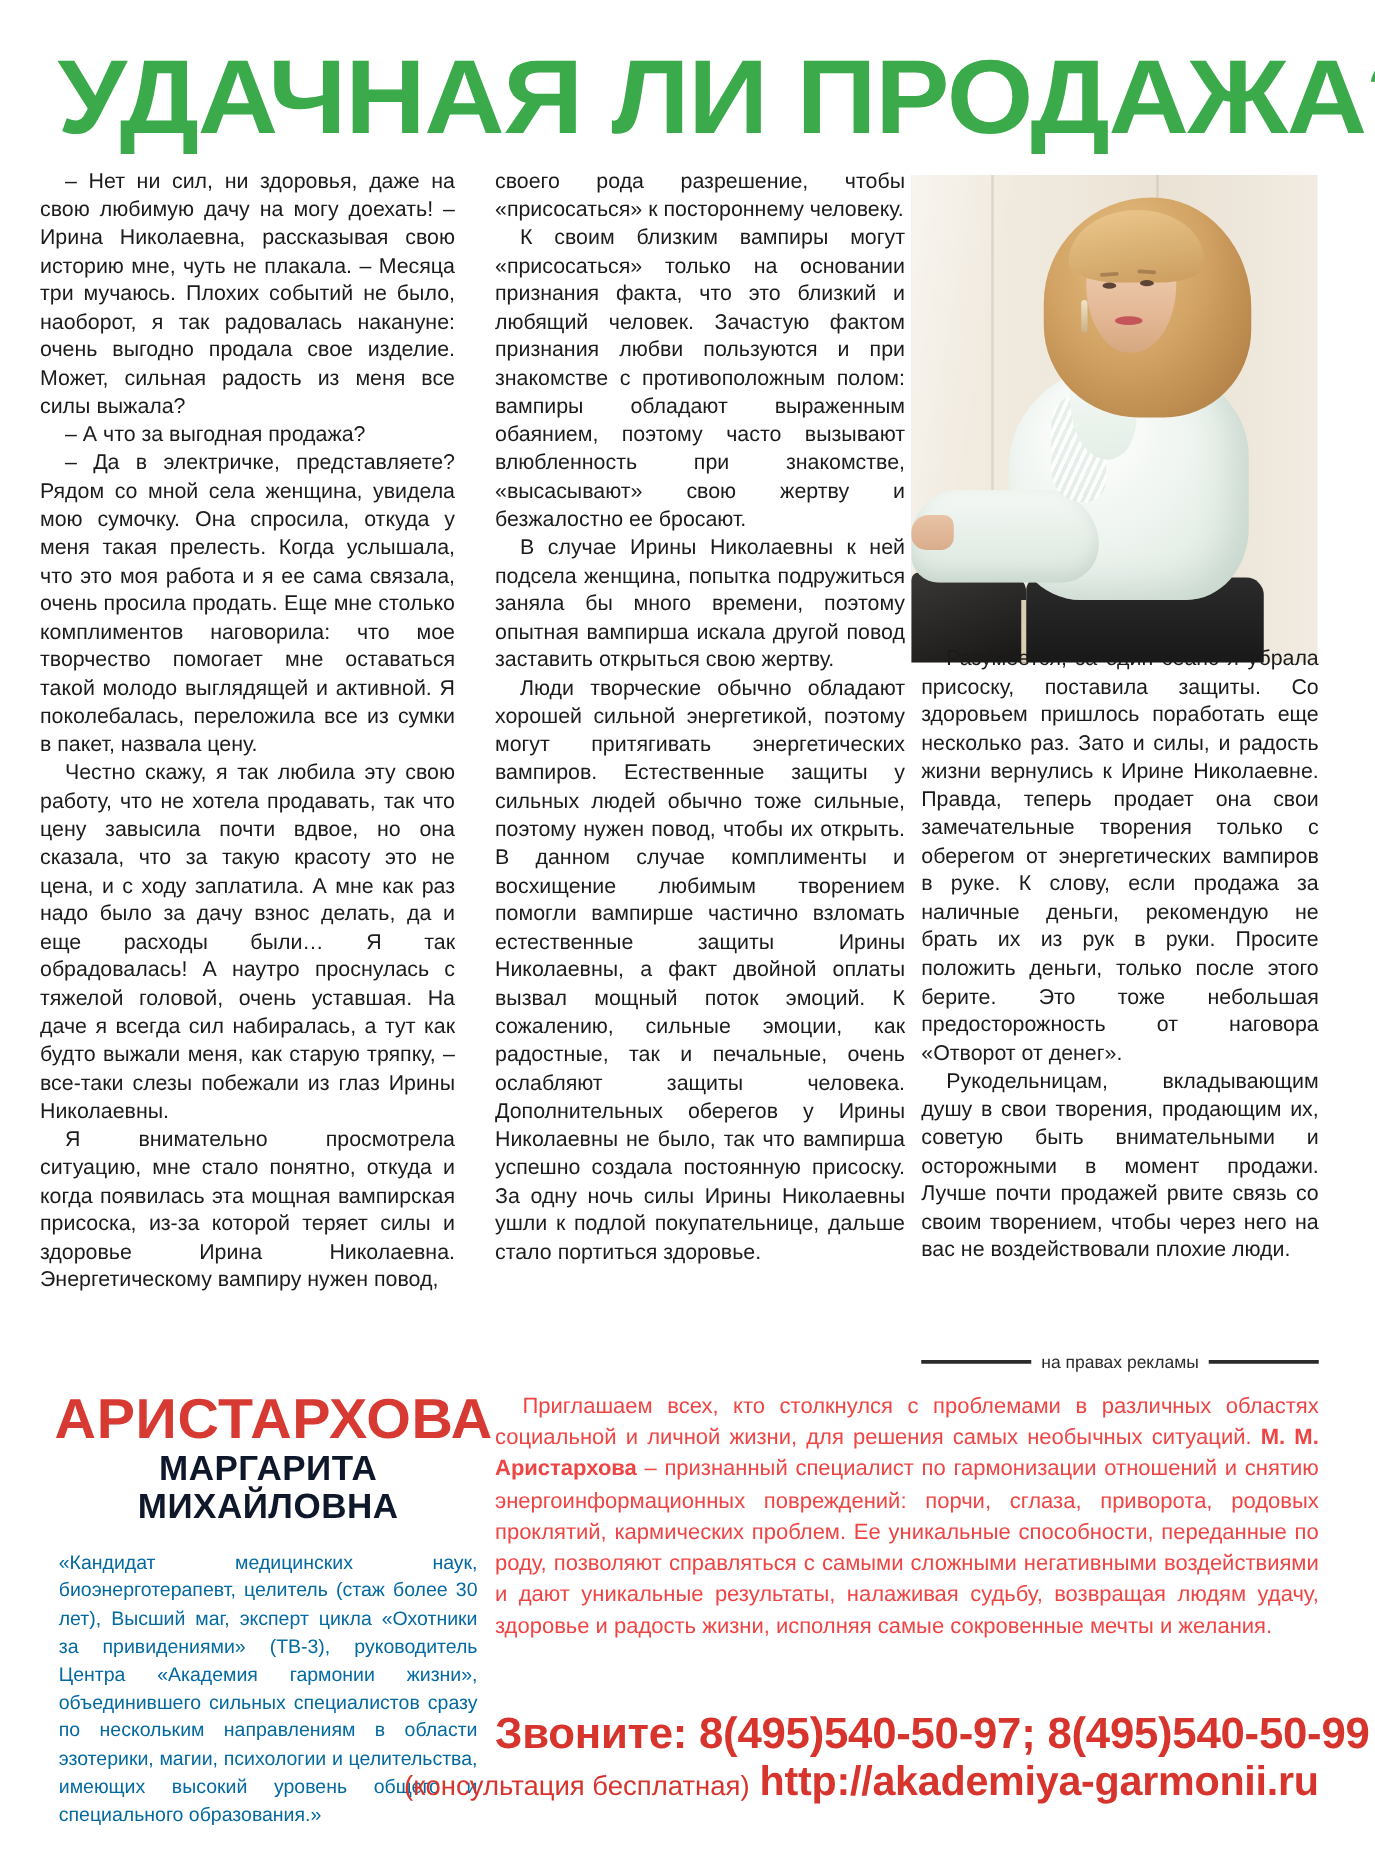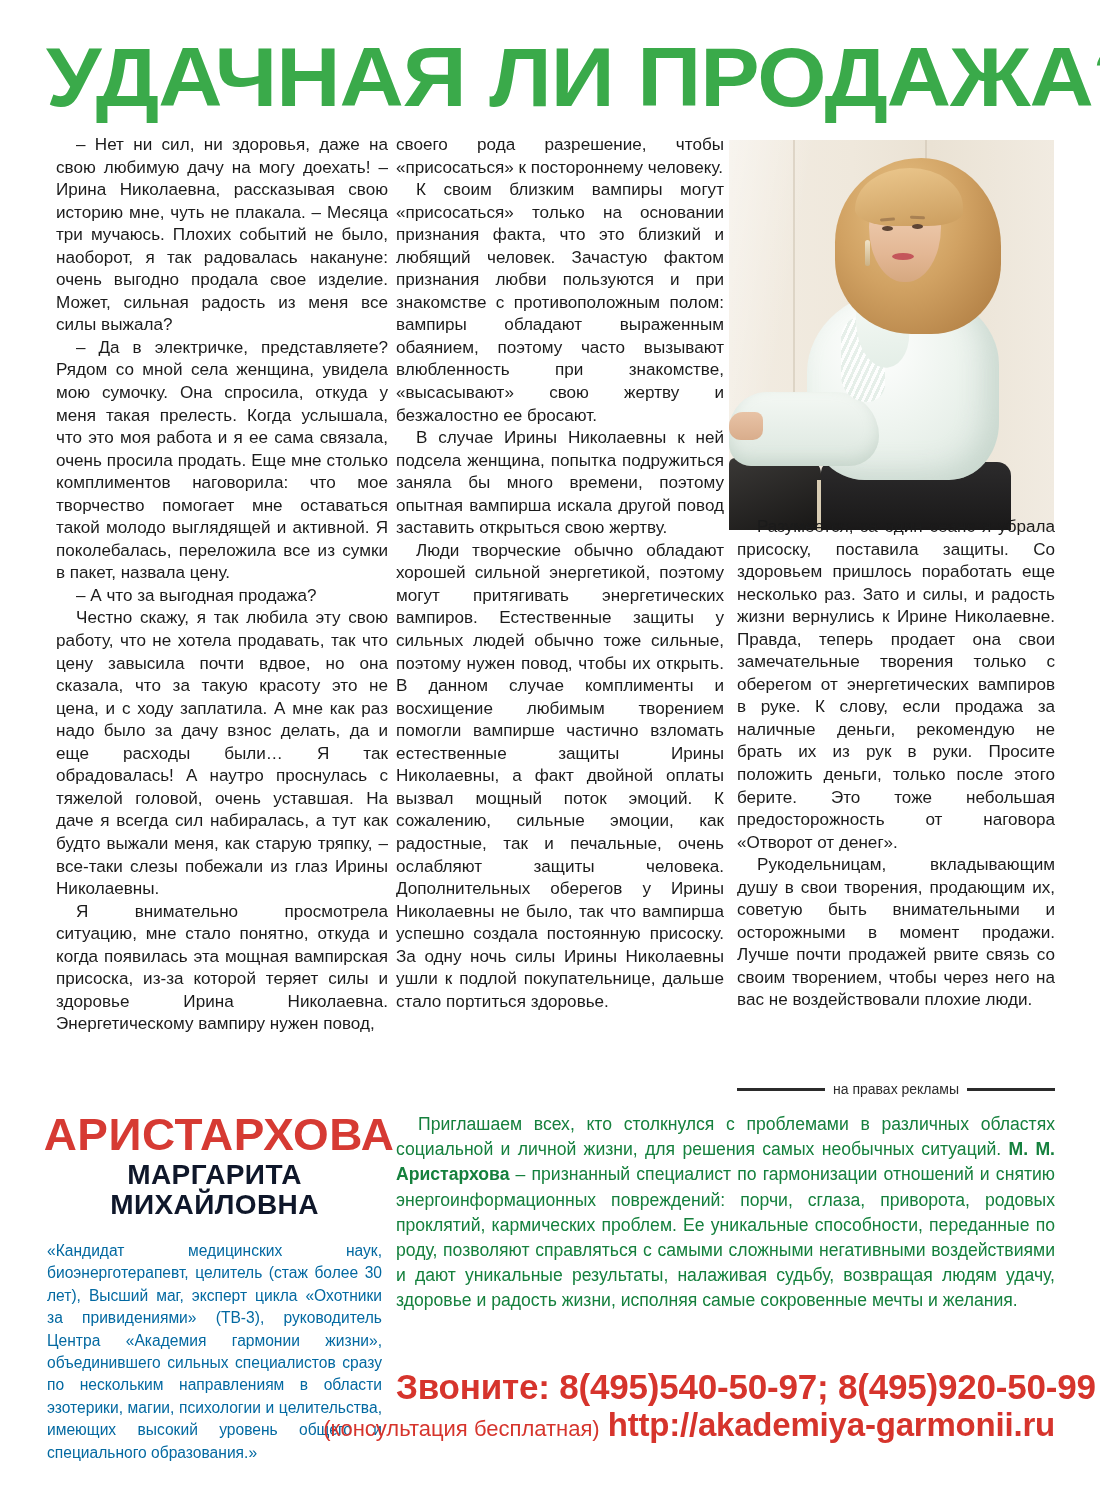--- a/index.html
+++ b/index.html
@@ -52,21 +52,21 @@
     color: #1b1b1b;
     -webkit-hyphens: none;
     hyphens: none;
   }
   .col p {
     margin: 0;
     text-indent: 20px;
   }
   .col p.noindent { text-indent: 0; }
 
-  #col1 { left: 56px;  top: 134px; width: 332px; }
+  #col1 { left: 32px;  top: 134px; width: 332px; }
   #col2 { left: 396px; top: 134px; width: 328px; }
   #col3 { left: 737px; top: 516px; width: 318px; }
 
   
   .photo {
     position: absolute;
     left: 729px;
     top: 140px;
     width: 325px;
     height: 390px;
@@ -310,21 +310,21 @@
   .ad-right {
     position: absolute;
     left: 396px;
     top: 1112px;
     width: 659px;
   }
   .ad-body {
     font-size: 17.6px;
     line-height: 25.2px;
     text-align: justify;
-    color: #15803d;
+    color: #ef4444;
   }
   .ad-body p { margin: 0; text-indent: 22px; }
   .ad-body b { font-weight: bold; }
 
   .ad-phone {
     position: absolute;
     left: 396px;
     top: 1368px;
     width: 659px;
     color: #d6342c;
@@ -364,22 +364,22 @@
 </style>
 </head>
 <body>
 
 <div class="page">
 
   <div class="headline">УДАЧНАЯ ЛИ ПРОДАЖА?</div>
 
   <div class="col" id="col1">
     <p>– Нет ни сил, ни здоровья, даже на свою любимую дачу на могу доехать! – Ирина Николаевна, рассказывая свою историю мне, чуть не плакала. – Месяца три мучаюсь. Плохих событий не было, наоборот, я так радовалась накануне: очень выгодно продала свое изделие. Может, сильная радость из меня все силы выжала?</p>
+    <p>– А что за выгодная продажа?</p>
     <p>– Да в электричке, представляете? Рядом со мной села женщина, увидела мою сумочку. Она спросила, откуда у меня такая прелесть. Когда услышала, что это моя работа и я ее сама связала, очень просила продать. Еще мне столько комплиментов наговорила: что мое творчество помогает мне оставаться такой молодо выглядящей и активной. Я поколебалась, переложила все из сумки в пакет, назвала цену.</p>
-    <p>– А что за выгодная продажа?</p>
     <p>Честно скажу, я так любила эту свою работу, что не хотела продавать, так что цену завысила почти вдвое, но она сказала, что за такую красоту это не цена, и с ходу заплатила. А мне как раз надо было за дачу взнос делать, да и еще расходы были… Я так обрадовалась! А наутро проснулась с тяжелой головой, очень уставшая. На даче я всегда сил набиралась, а тут как будто выжали меня, как старую тряпку, – все-таки слезы побежали из глаз Ирины Николаевны.</p>
     <p>Я внимательно просмотрела ситуацию, мне стало понятно, откуда и когда появилась эта мощная вампирская присоска, из-за которой теряет силы и здоровье Ирина Николаевна. Энергетическому вампиру нужен повод,</p>
   </div>
 
   <div class="col" id="col2">
     <p class="noindent">своего рода разрешение, чтобы «присосаться» к постороннему человеку.</p>
     <p>К своим близким вампиры могут «присосаться» только на основании признания факта, что это близкий и любящий человек. Зачастую фактом признания любви пользуются и при знакомстве с противоположным полом: вампиры обладают выраженным обаянием, поэтому часто вызывают влюбленность при знакомстве, «высасывают» свою жертву и безжалостно ее бросают.</p>
     <p>В случае Ирины Николаевны к ней подсела женщина, попытка подружиться заняла бы много времени, поэтому опытная вампирша искала другой повод заставить открыться свою жертву.</p>
     <p>Люди творческие обычно обладают хорошей сильной энергетикой, поэтому могут притягивать энергетических вампиров. Естественные защиты у сильных людей обычно тоже сильные, поэтому нужен повод, чтобы их открыть. В данном случае комплименты и восхищение любимым творением помогли вампирше частично взломать естественные защиты Ирины Николаевны, а факт двойной оплаты вызвал мощный поток эмоций. К сожалению, сильные эмоции, как радостные, так и печальные, очень ослабляют защиты человека. Дополнительных оберегов у Ирины Николаевны не было, так что вампирша успешно создала постоянную присоску. За одну ночь силы Ирины Николаевны ушли к подлой покупательнице, дальше стало портиться здоровье.</p>
   </div>
@@ -427,20 +427,20 @@
     <div class="ad-name-patronymic">МАРГАРИТА МИХАЙЛОВНА</div>
     <div class="ad-bio">«Кандидат медицинских наук, биоэнерготерапевт, целитель (стаж более 30 лет), Высший маг, эксперт цикла «Охотники за привидениями» (ТВ-3), руководитель Центра «Академия гармонии жизни», объединившего сильных специалистов сразу по нескольким направлениям в области эзотерики, магии, психологии и целительства, имеющих высокий уровень общего и специального образования.»</div>
   </div>
 
   <div class="ad-right">
     <div class="ad-body">
       <p><span>Приглашаем всех, кто столкнулся с проблемами в различных областях социальной и личной жизни, для решения самых необычных ситуаций. </span><b>М. М. Аристархова</b><span> – признанный специалист по гармонизации отношений и снятию энергоинформационных повреждений: порчи, сглаза, приворота, родовых проклятий, кармических проблем. Ее уникальные способности, переданные по роду, позволяют справляться с самыми сложными негативными воздействиями и дают уникальные результаты, налаживая судьбу, возвращая людям удачу, здоровье и радость жизни, исполняя самые сокровенные мечты и желания.</span></p>
     </div>
   </div>
 
-  <div class="ad-phone">Звоните: 8(495)540-50-97; 8(495)920-50-99</div>
+  <div class="ad-phone">Звоните: 8(495)540-50-97; 8(495)540-50-99</div>
 
   <div class="ad-site-row">
     <span class="ad-free">(консультация бесплатная)</span>
     <span class="ad-url">http://akademiya-garmonii.ru</span>
   </div>
 
 </div>
 
 </body></html>

